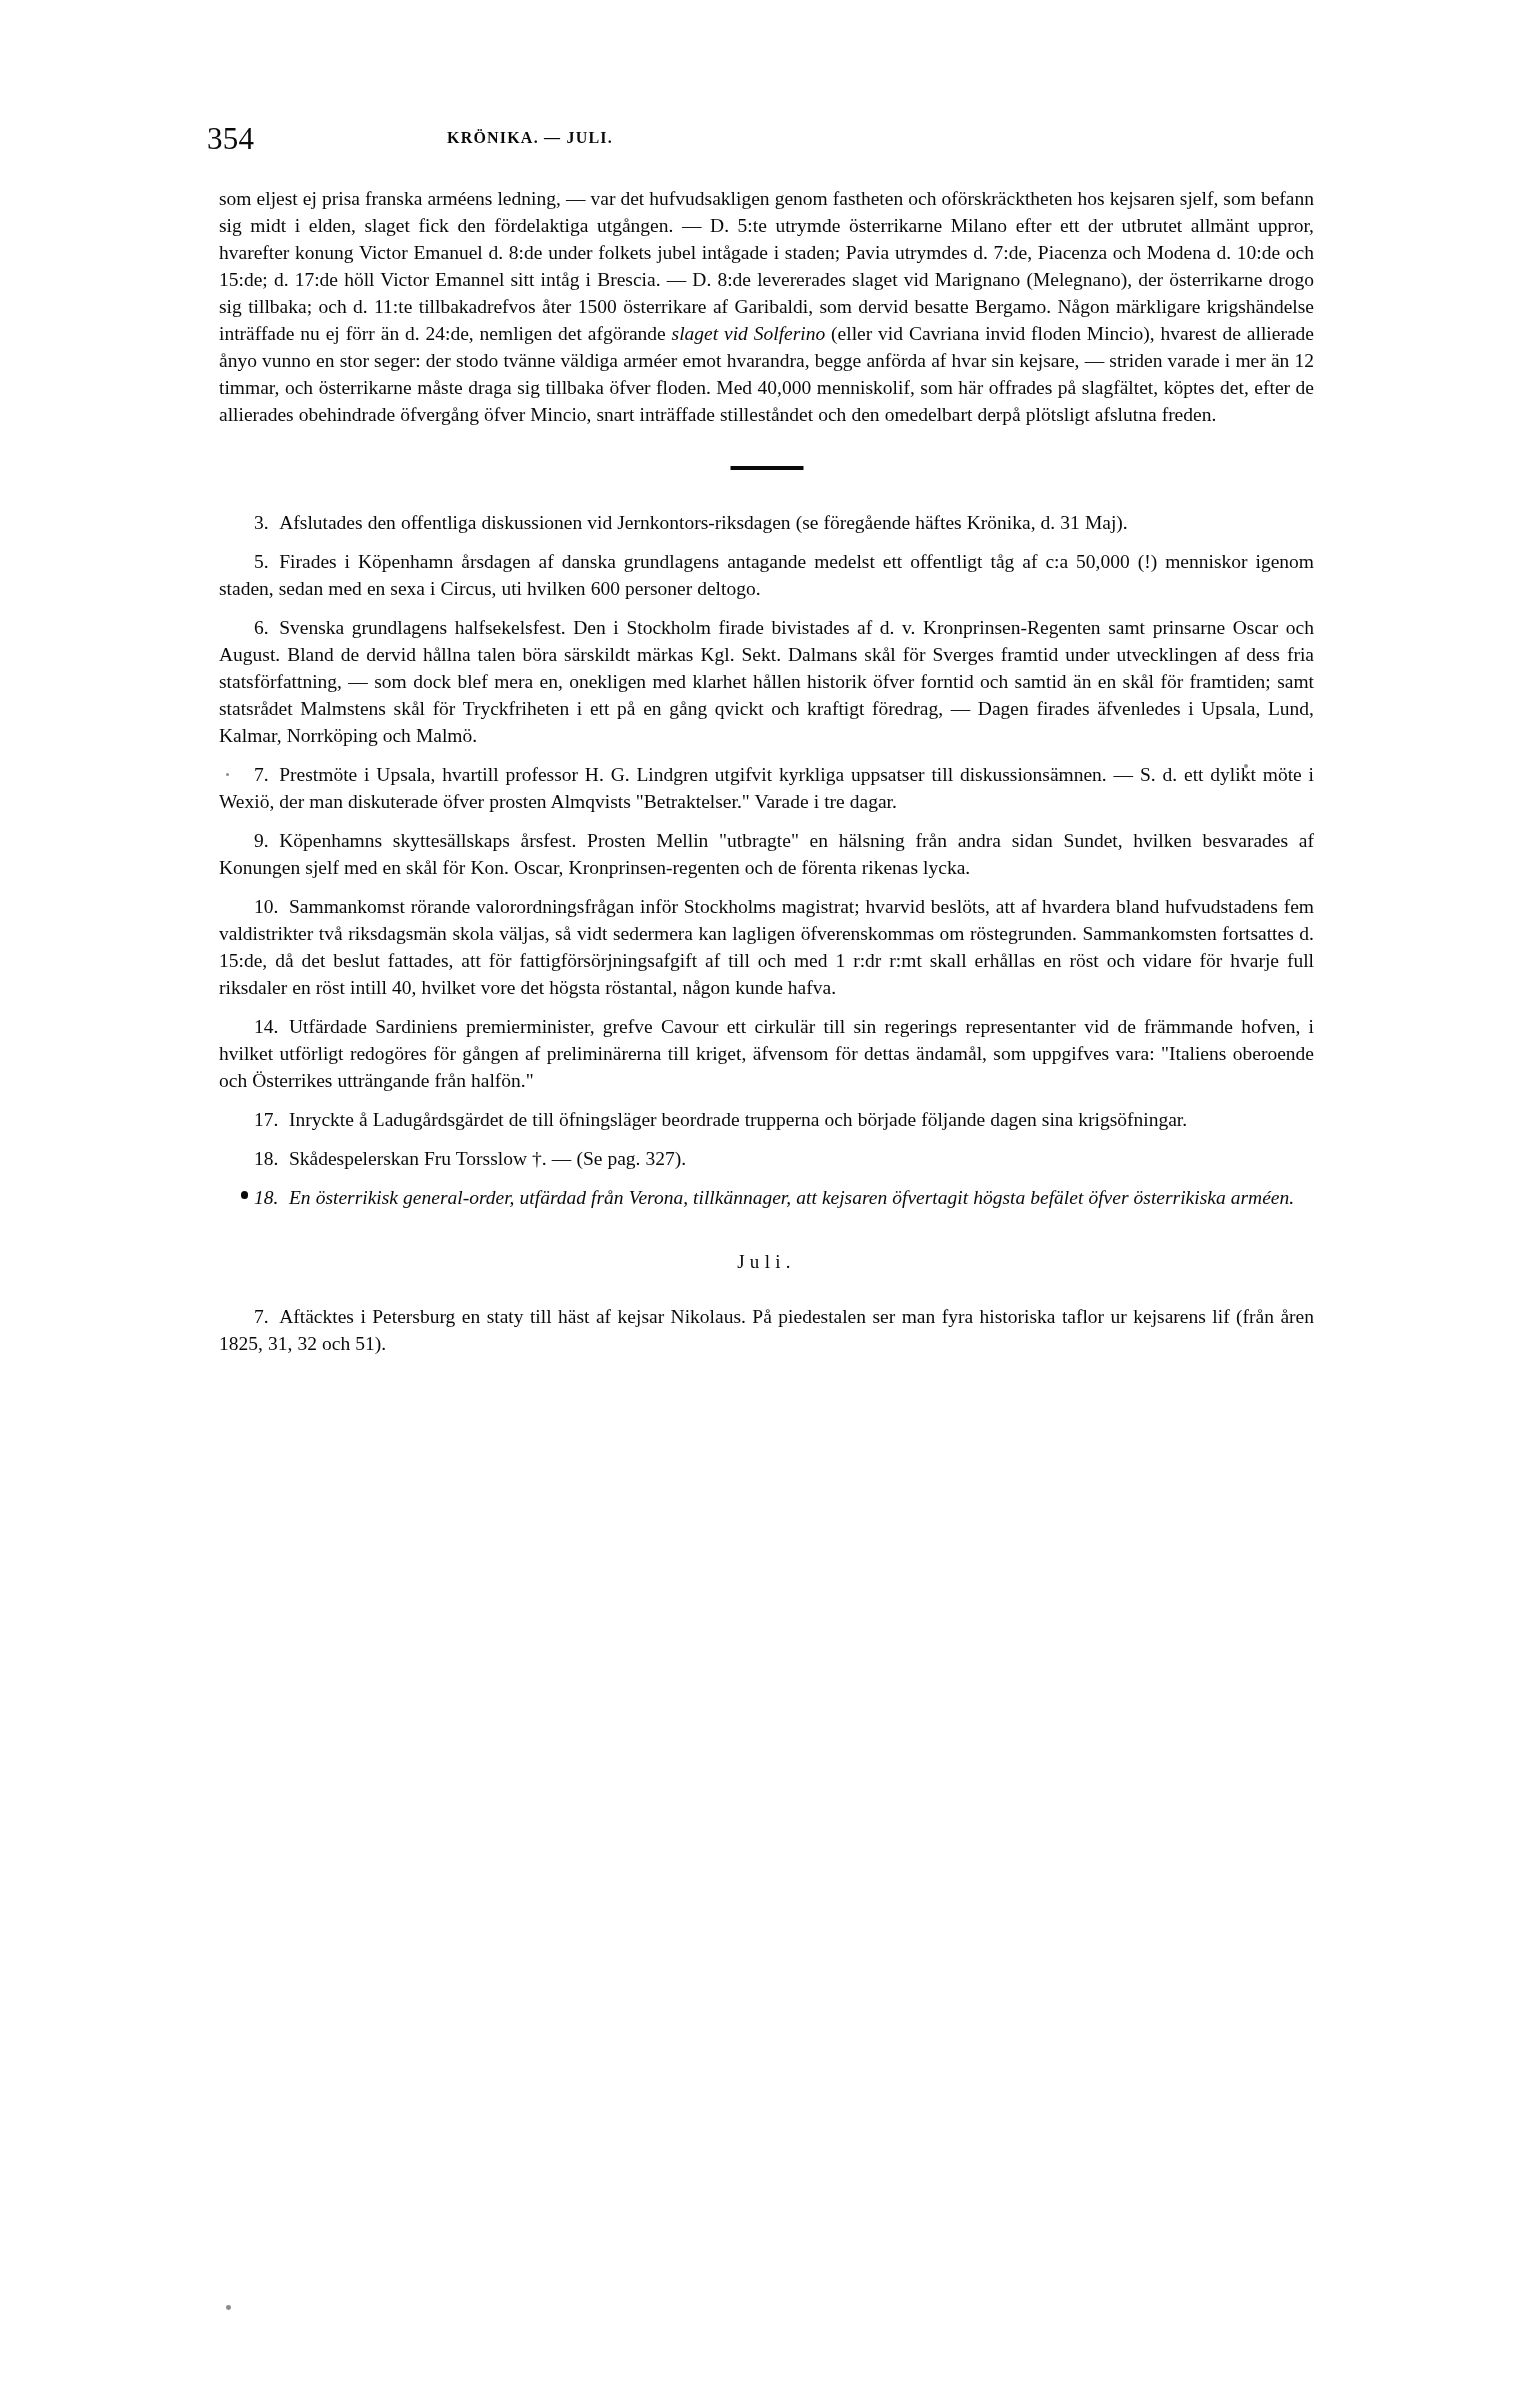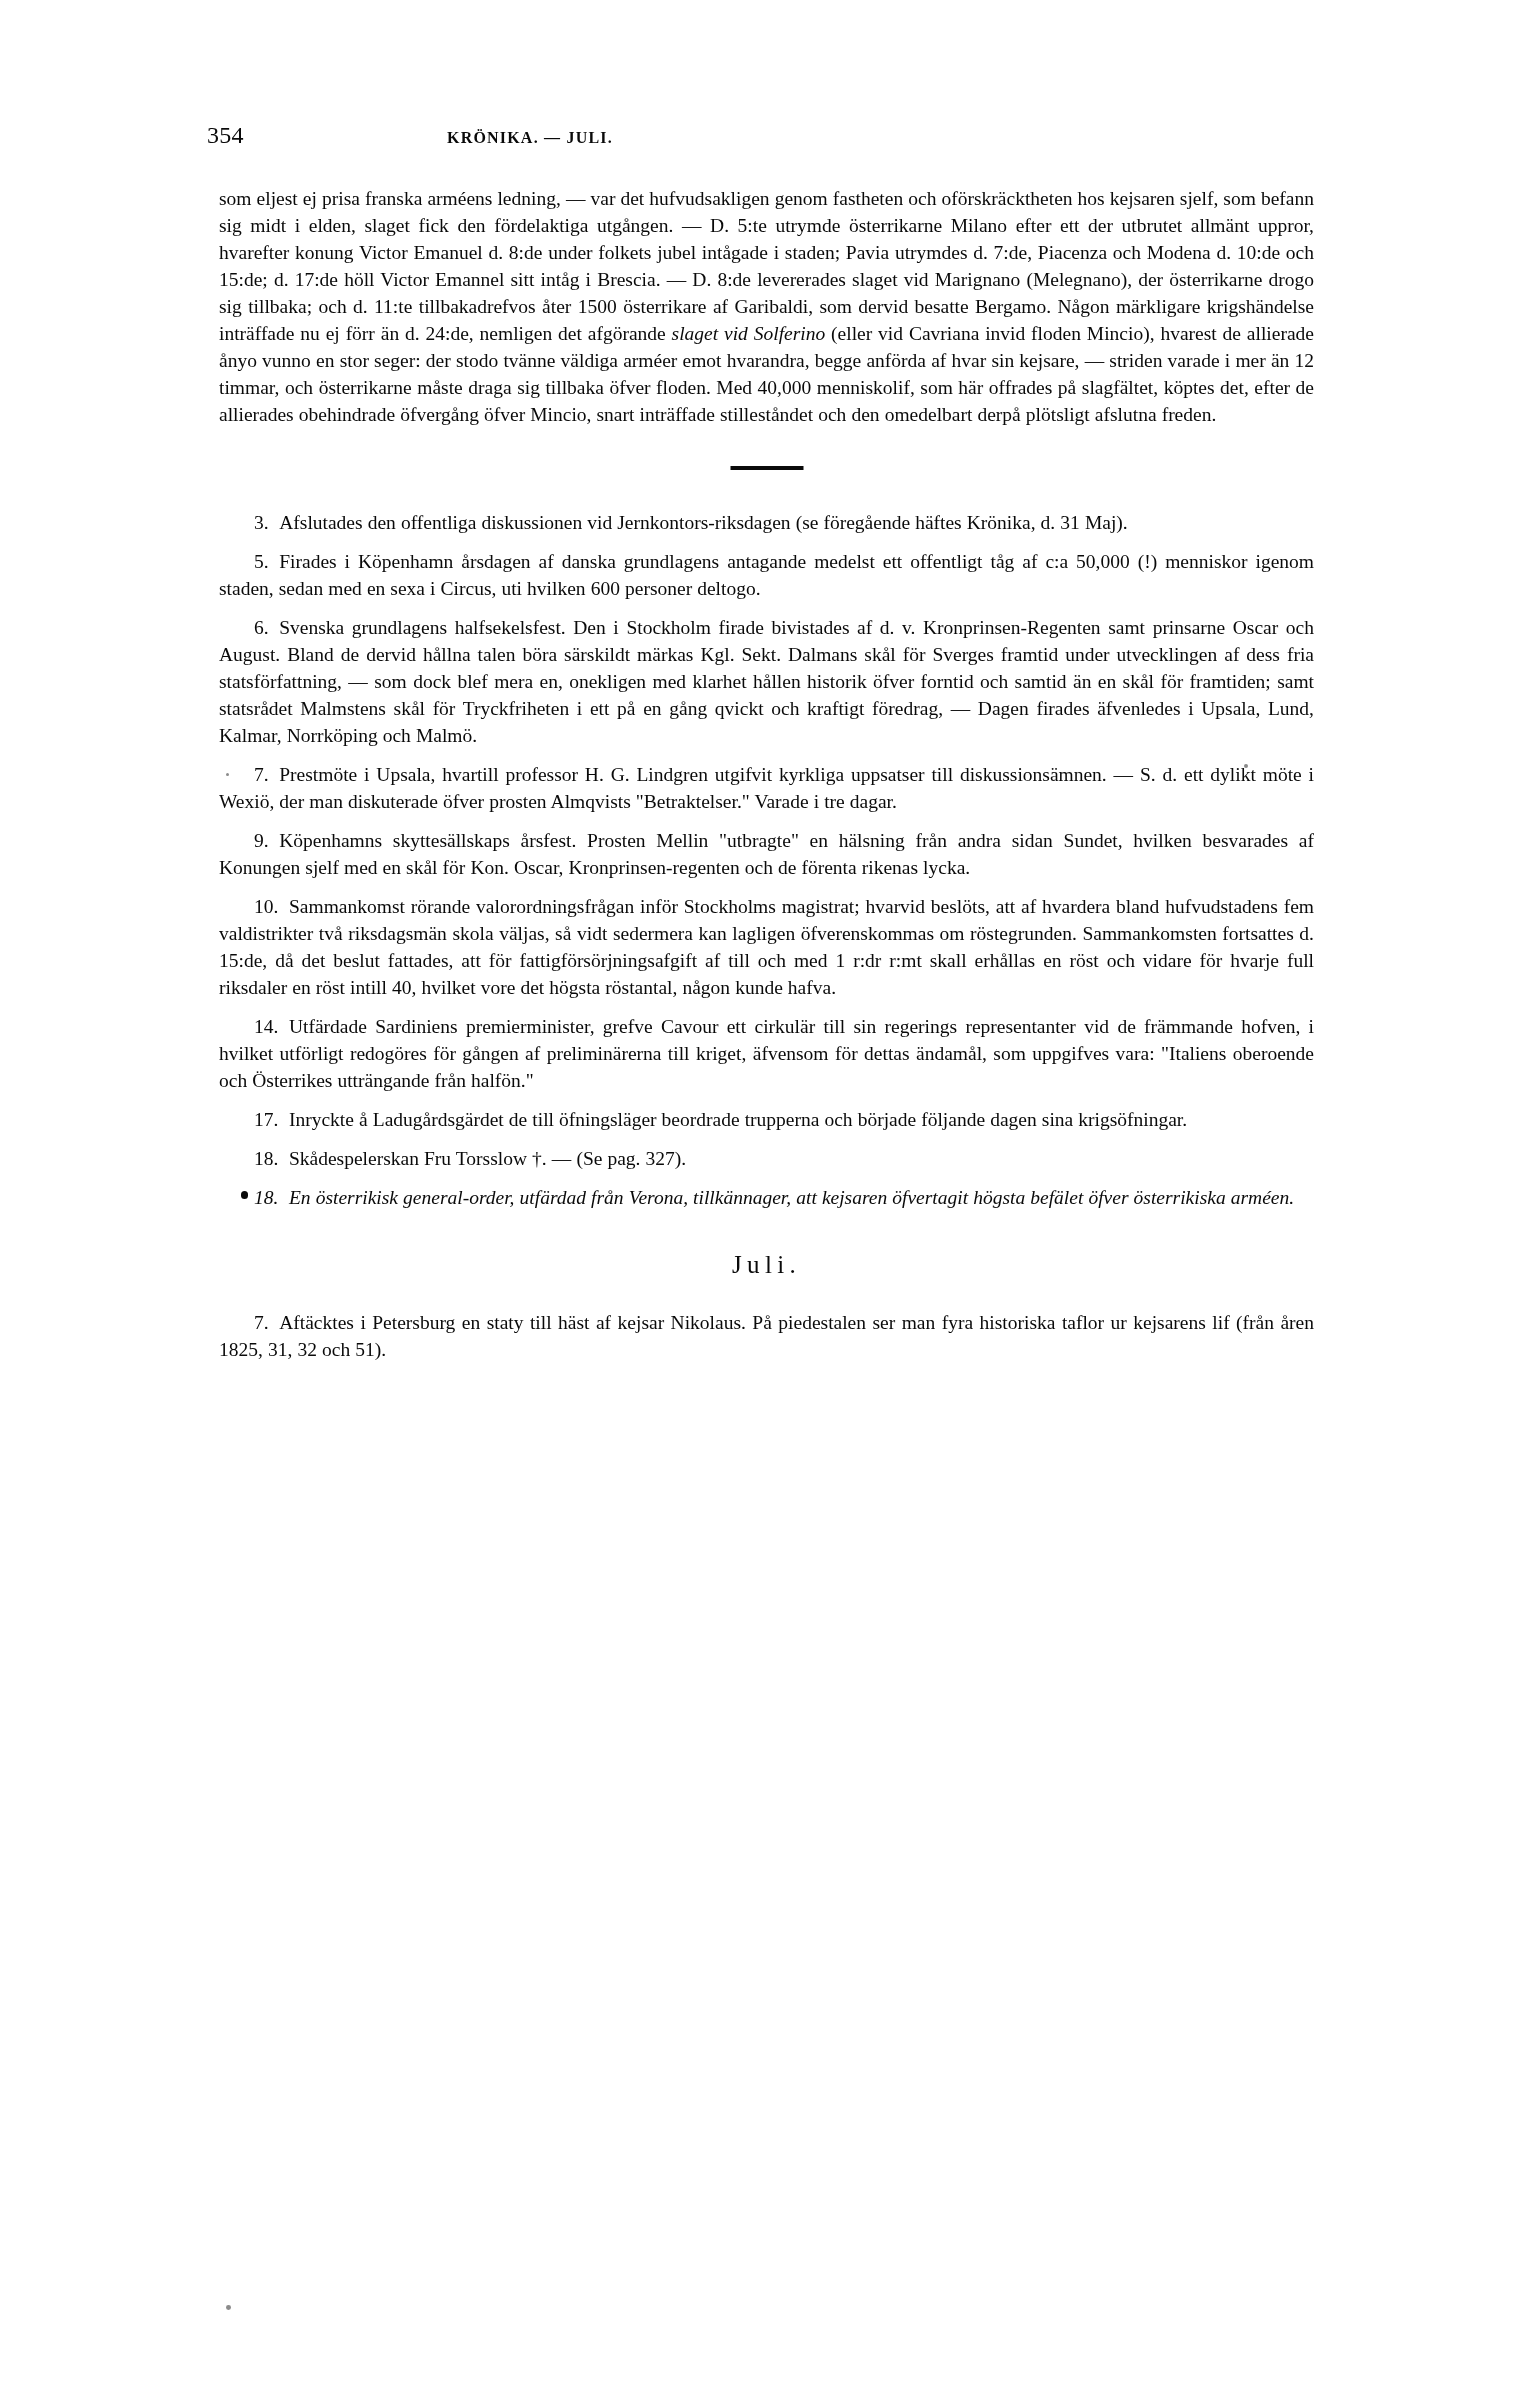--- a/index.html
+++ b/index.html
@@ -32,21 +32,21 @@
   
   .runhead {
     position: relative;
     height: 43px;
     margin-bottom: 22px;
   }
   .folio {
     position: absolute;
     left: 0;
     top: 2.9px;
-    font-size: 24px;
+    font-size: 31px;
     font-weight: 400;
     letter-spacing: 0.2px;
     line-height: 1;
   }
   .runtitle {
     position: absolute;
     left: 240px;
     top: 9.6px;
     font-size: 16px;
     font-weight: 700;
@@ -94,21 +94,21 @@
     background: #0a0a0a;
   }
 
   
   .month-wrap {
     text-align: center;
     margin-top: 41px;
     margin-bottom: 32px;
   }
   .month {
-    font-size: 25px;
+    font-size: 19px;
     font-weight: 400;
     letter-spacing: 5.3px;
     line-height: 1;
     display: inline-block;
   }
 
   
   .speck {
     position: absolute;
     background: #2b2b2b;

